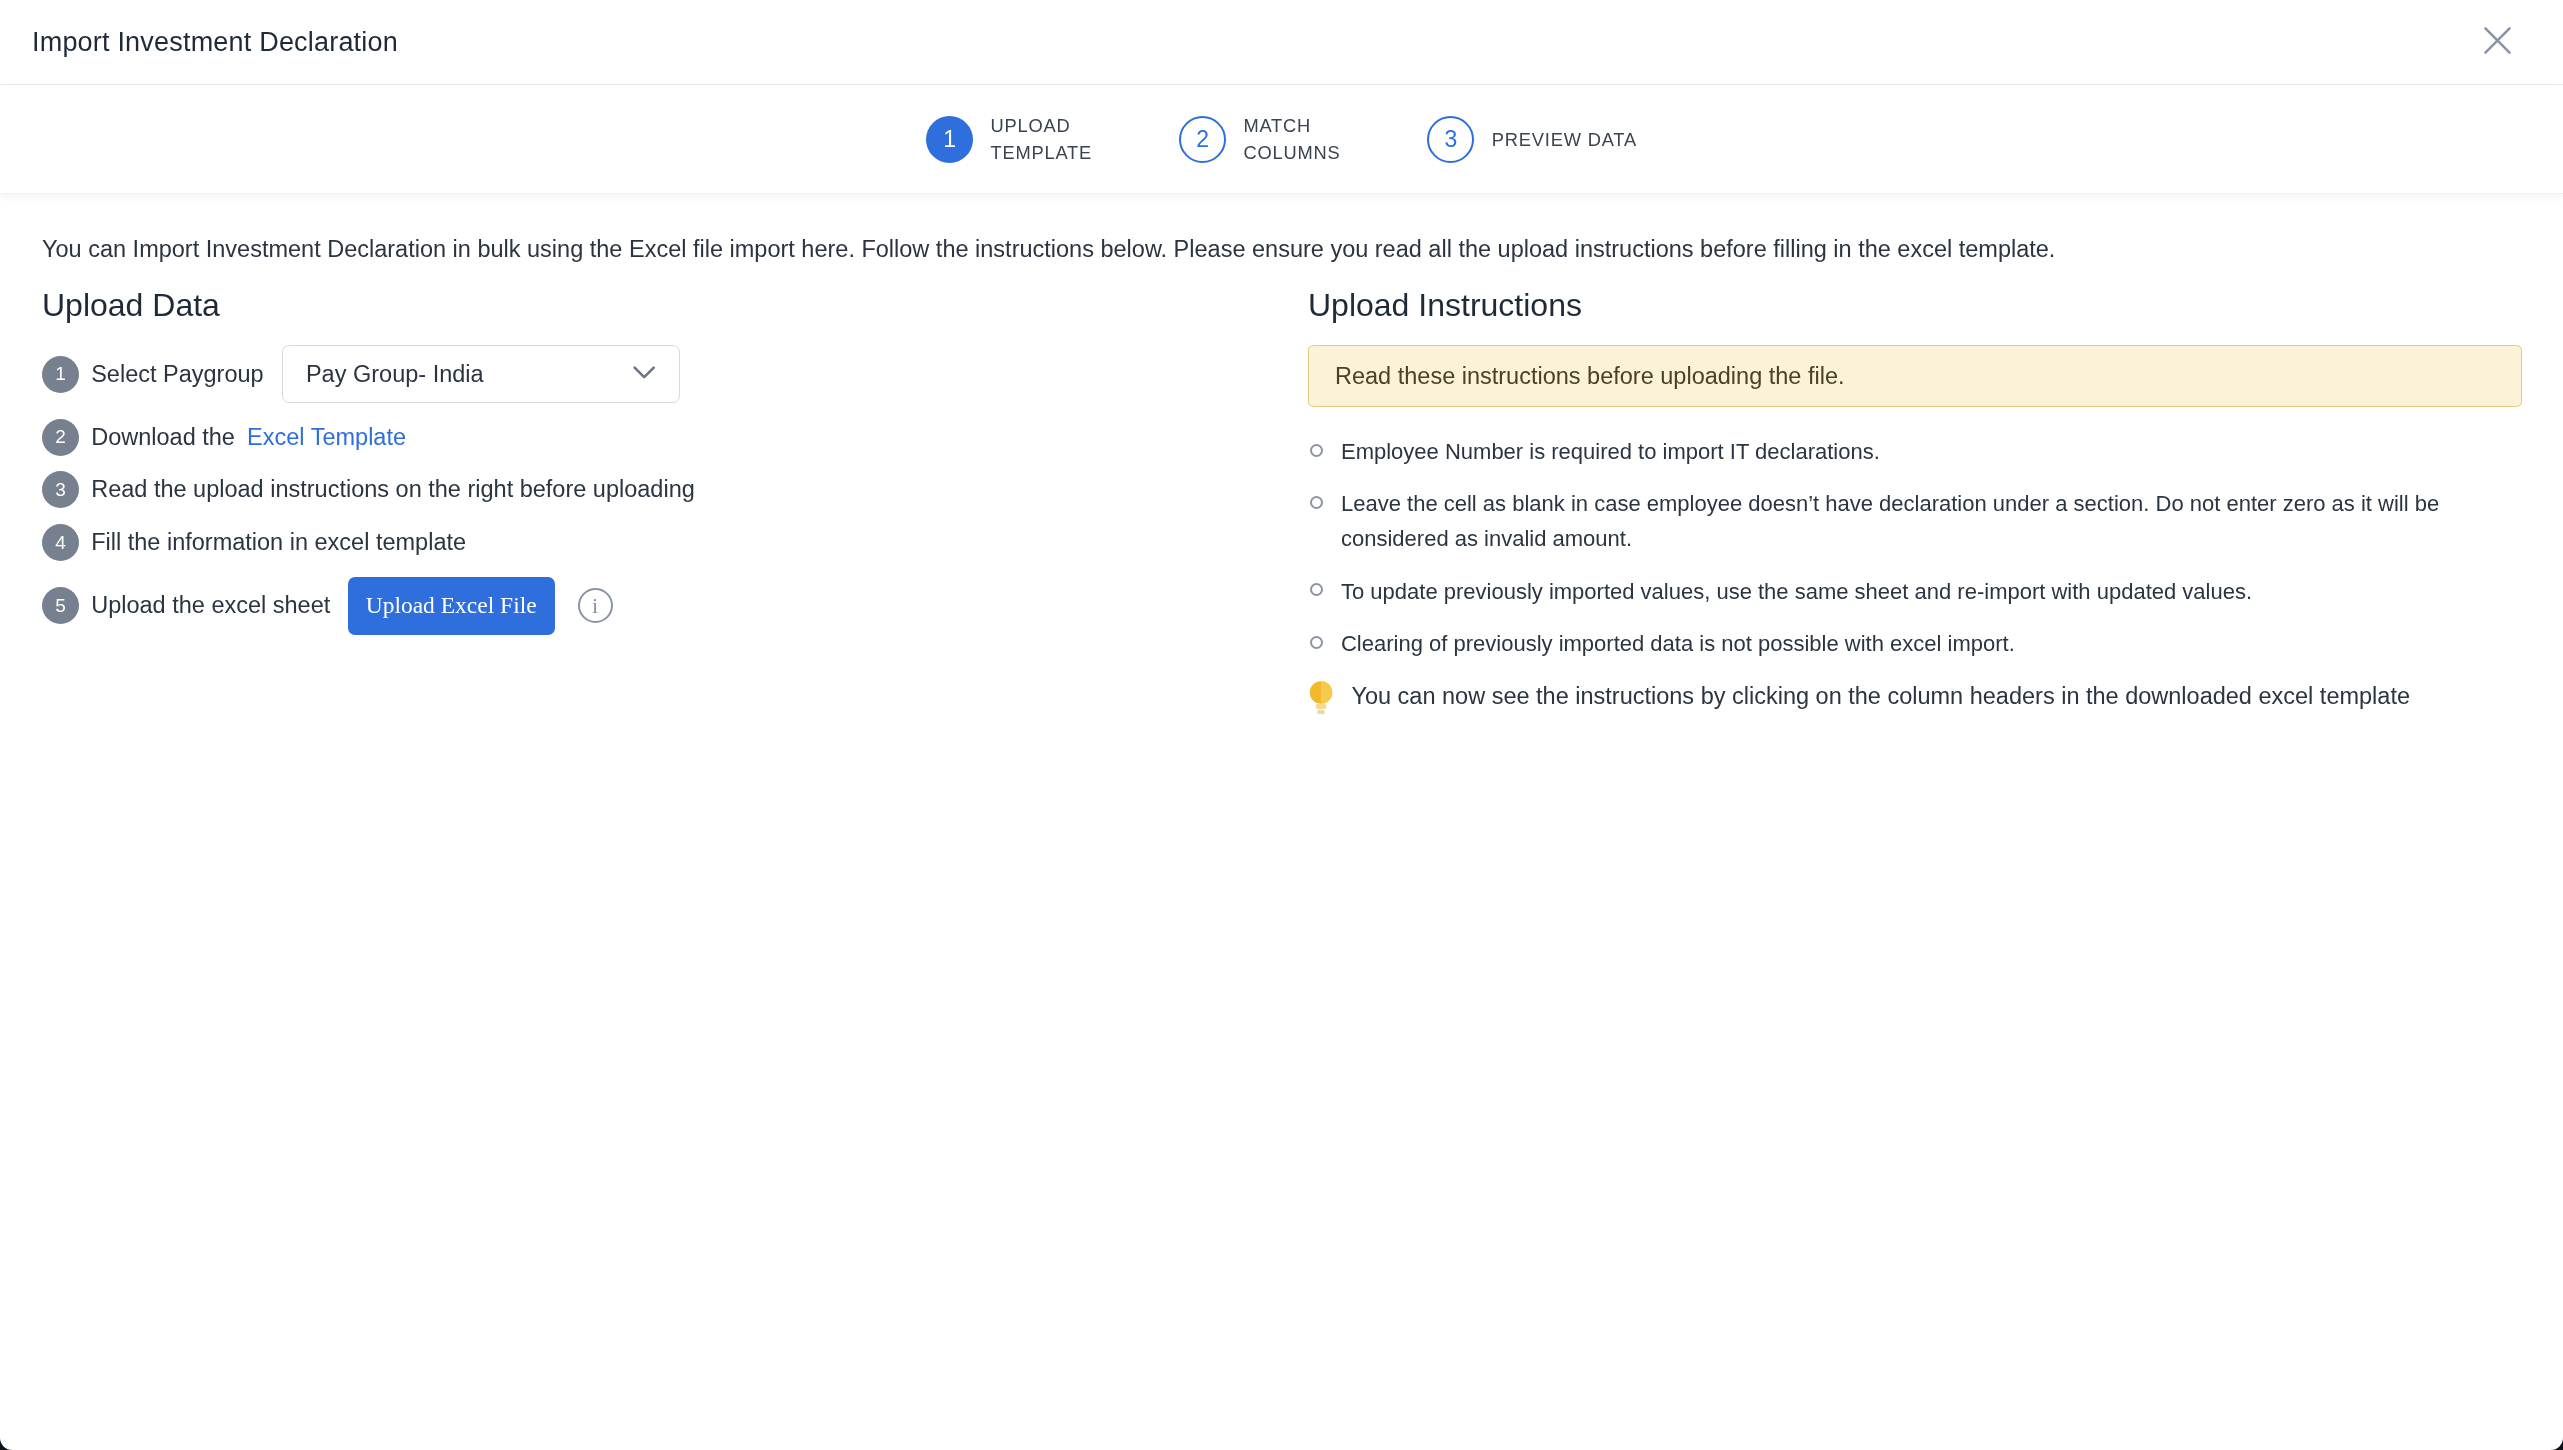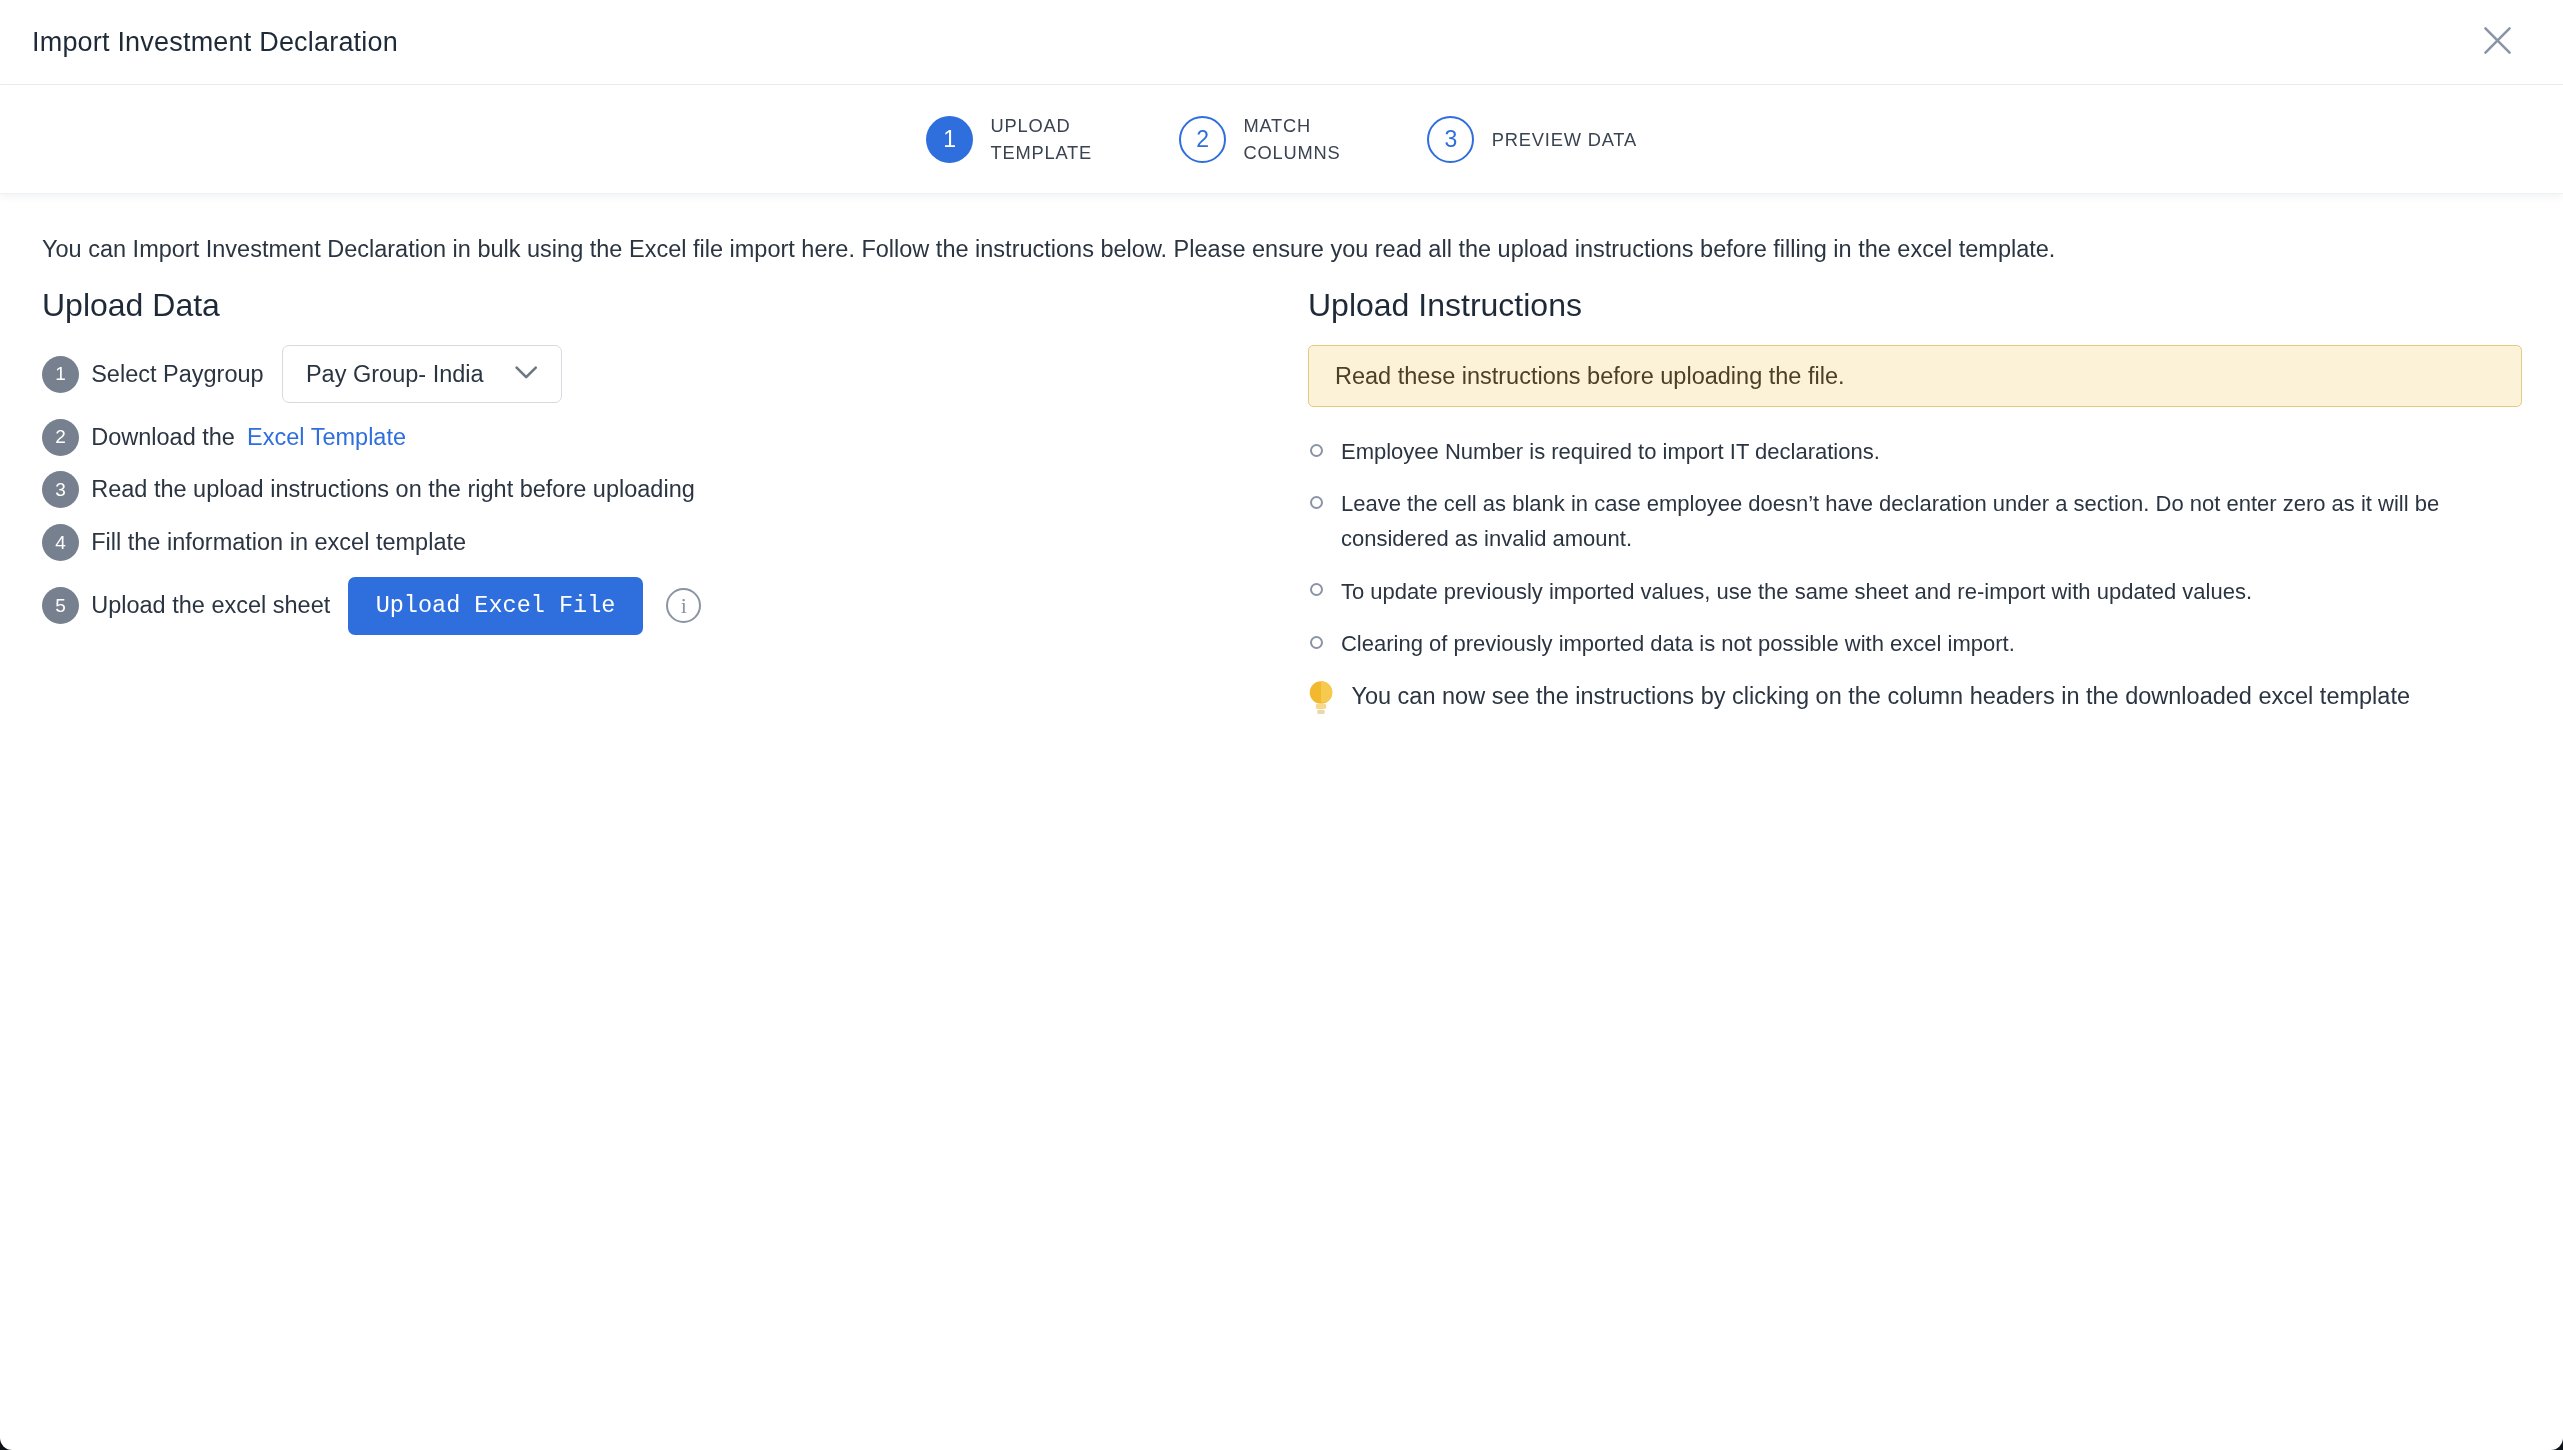--- a/index.html
+++ b/index.html
@@ -84,40 +84,40 @@
     width: 37px; height: 37px; border-radius: 50%;
     background: #76808e; color: #ffffff;
     font-size: 19px;
     display: flex; align-items: center; justify-content: center;
     margin-right: 12.2px;
     flex: 0 0 auto;
   }
   .row-text { font-size: 23.5px; color: #2b3542; }
   .dropdown {
     margin-left: 18.3px;
-    width: 280px; height: 58px;
+    width: 398px; height: 58px;
     border: 1.7px solid #d6dae0; border-radius: 7px;
     background: #ffffff;
     display: flex; align-items: center;
     padding: 0 23px;
     cursor: pointer;
   }
   .dropdown-value { font-size: 23.5px; color: #2b3542; }
   .dropdown .chev { margin-left: auto; }
   .link {
     margin-left: 12.2px;
     font-size: 23.5px; color: #2e6edd;
     text-decoration: none; cursor: pointer;
   }
   .primary-btn {
     margin-left: 17.4px;
-    height: 58px; padding: 0 28px;
+    height: 58px; padding: 0 18px;
     background: #2e6edd; color: #ffffff;
     border: none; border-radius: 7px;
-    font-size: 23.5px; font-family: Liberation Mono, monospace;
+    font-size: 23.5px; font-family: Liberation Serif, serif;
     cursor: pointer;
   }
   .info-icon {
     margin-left: 23px;
     width: 35px; height: 35px; border-radius: 50%;
     border: 2.2px solid #8a94a6;
     color: #8a94a6;
     display: flex; align-items: center; justify-content: center;
     font-size: 22px; font-family: "Liberation Serif", serif;
     cursor: pointer;

